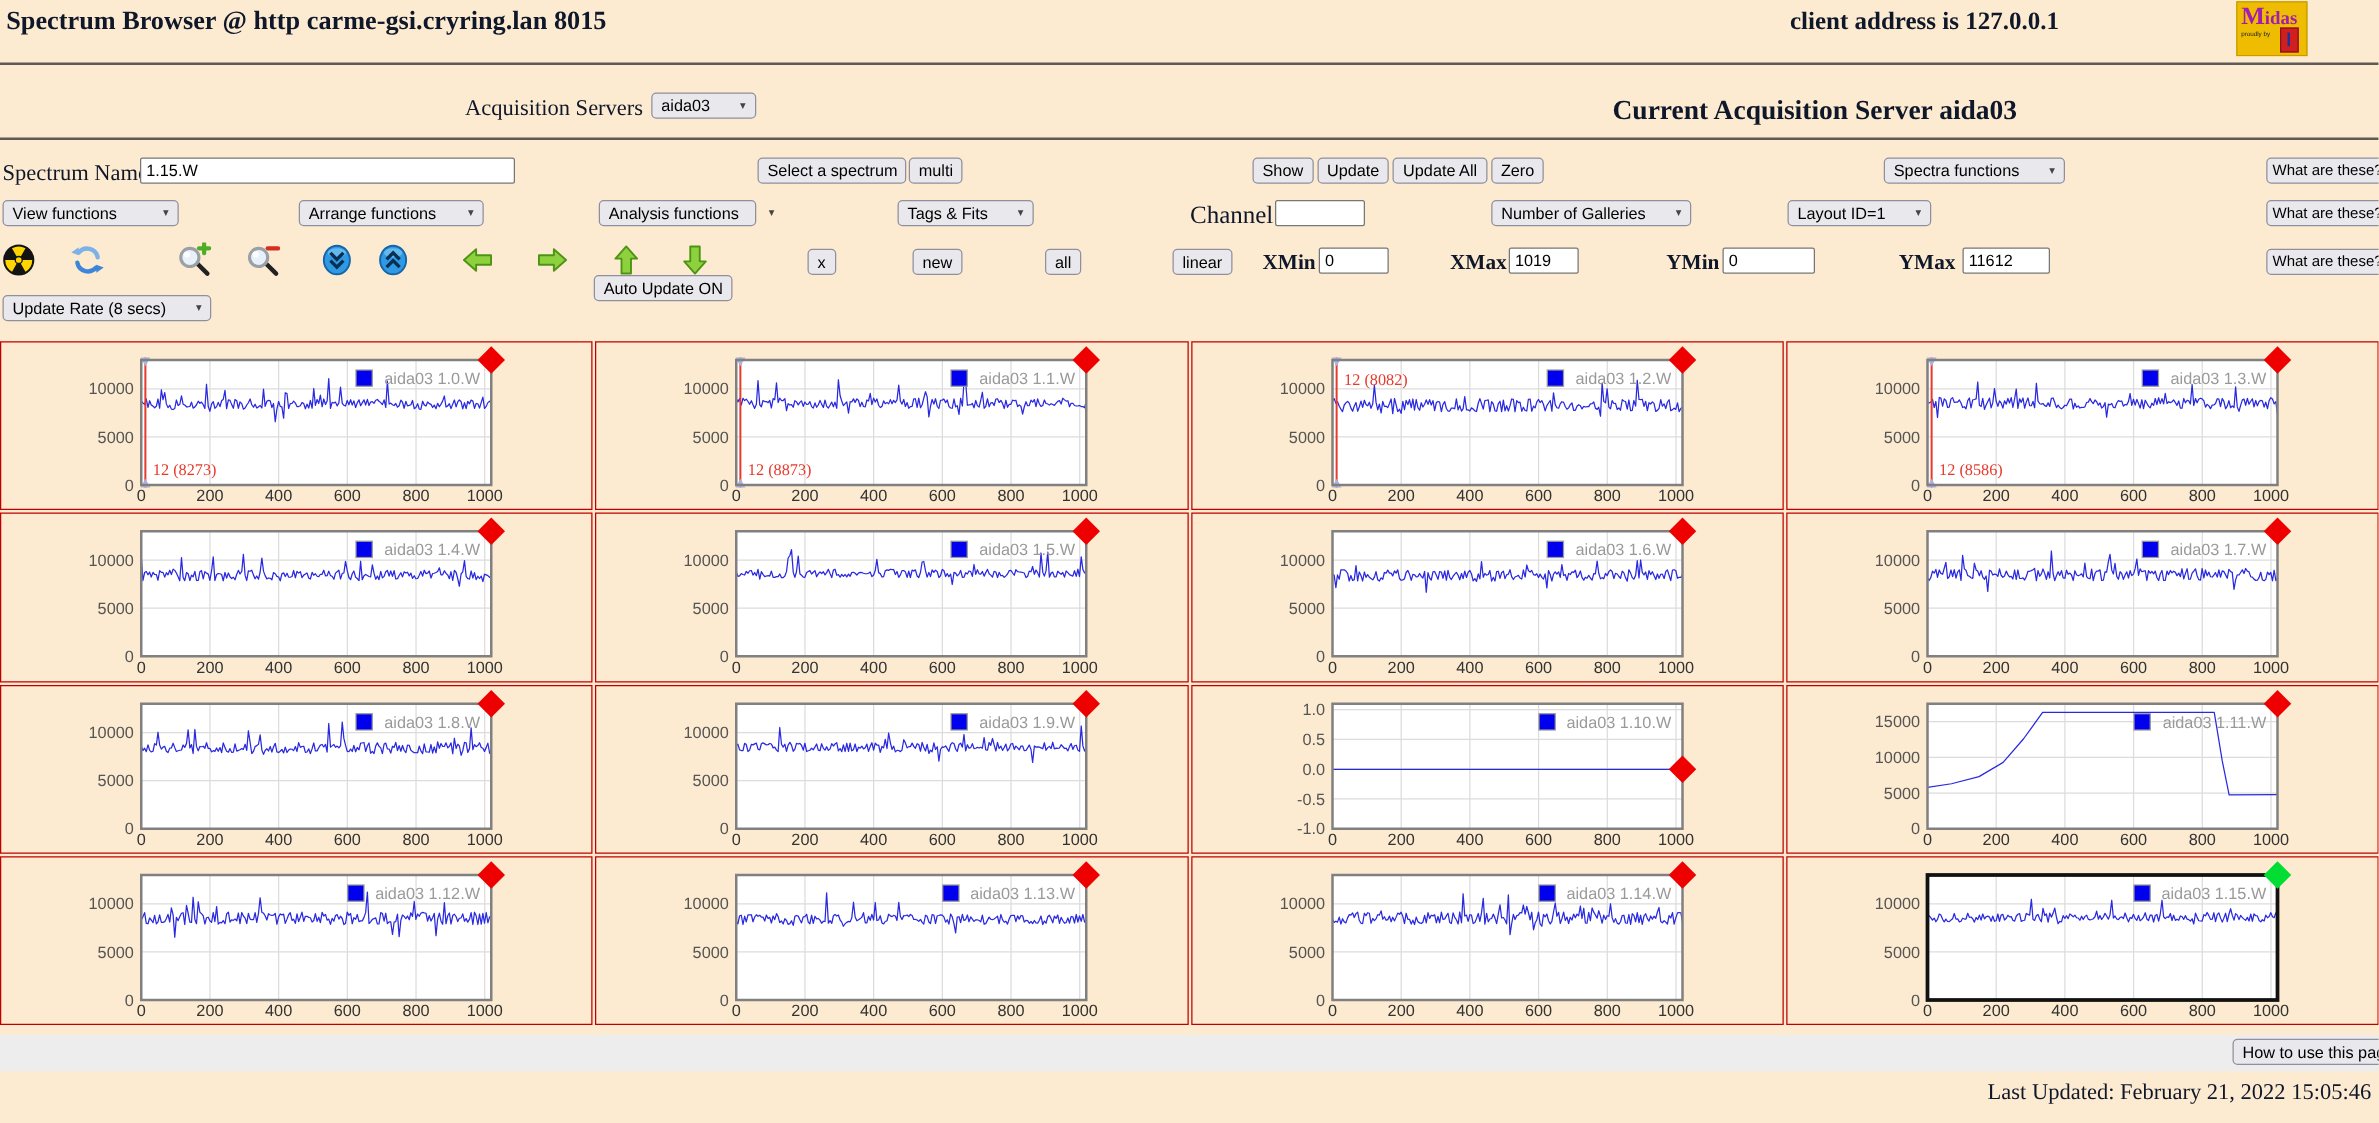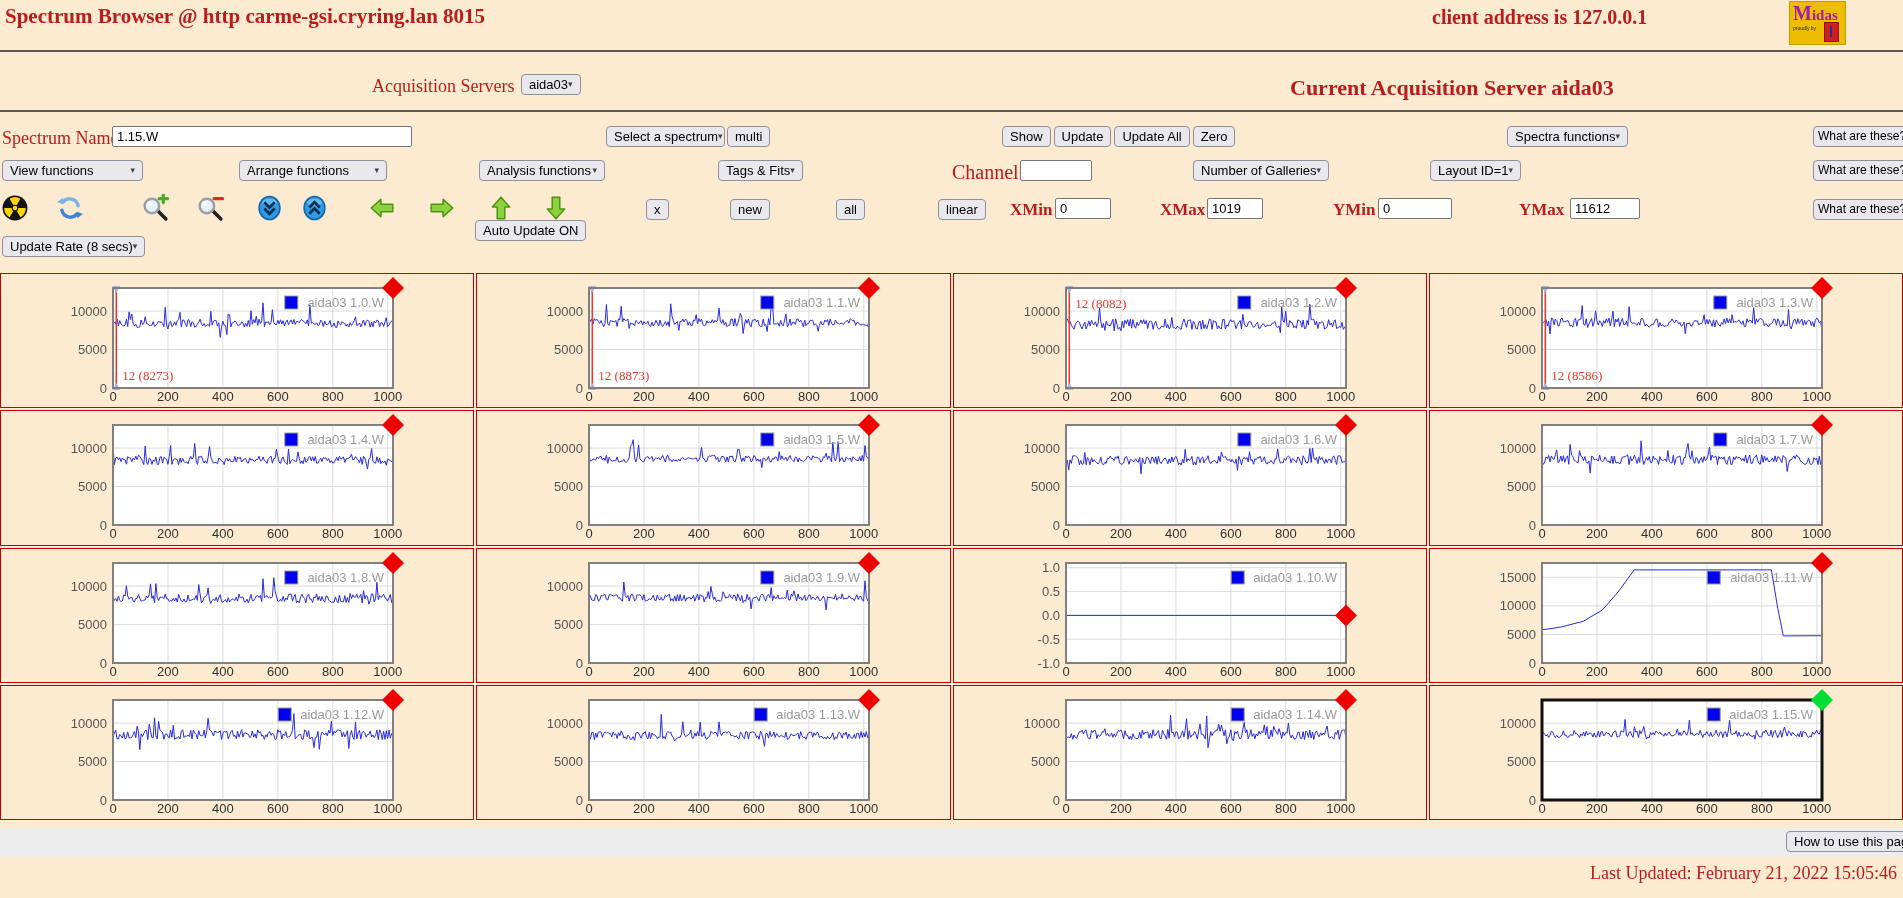--- a/index.html
+++ b/index.html
@@ -1,25 +1,25 @@
 <!DOCTYPE html>
 <html><head>
 <meta charset="utf-8">
 <style>
   html,body{margin:0;padding:0;}
   body{font-family:"Liberation Sans",sans-serif;background:#fcebd0;}
   #app{position:relative;width:1903px;height:898px;background:#fcebd0;overflow:hidden;}
   .abs{position:absolute;}
-  .serif{font-family:"Liberation Serif",serif;color:#b91c1c;}
+  .serif{font-family:"Liberation Serif",serif;color:#0f172a;}
   .b{font-weight:bold;}
   .rule{position:absolute;left:0;width:1903px;height:2px;background:#5f5a55;}
   .btn{font:13px "Liberation Sans",sans-serif;background:#e9e9ed;border:1px solid #8f8f9d;
        border-radius:4px;padding:2px 7px;color:#000;white-space:nowrap;cursor:pointer;line-height:15px;}
   .btn.sm{font-size:12px;padding:2px 4px;}
-  .sel{display:inline-flex;align-items:center;justify-content:space-between;gap:0;
+  .sel{display:inline-flex;align-items:center;justify-content:space-between;gap:24px;
        font:13px "Liberation Sans",sans-serif;background:#e9e9ed;border:1px solid #8f8f9d;
        border-radius:4px;padding:2px 7px;color:#000;white-space:nowrap;cursor:pointer;line-height:15px;}
   .chev{font-size:9px;color:#444;}
   .inp{border:1px solid #777;background:#fff;font:13px "Liberation Sans",sans-serif;
        height:17px;padding:1px 4px;border-radius:2px;}
   .iconbtn{position:absolute;cursor:pointer;line-height:0;}
   #plot-grid{position:absolute;left:0;top:273px;width:1903px;height:547px;
        display:grid;grid-template-columns:repeat(4,1fr);grid-template-rows:repeat(4,1fr);gap:2px;}
   .cell{border:1px solid #c00000;background:#fcebd0;overflow:hidden;}
   .band{position:absolute;left:0;top:828px;width:1903px;height:29px;background:#ededed;}

